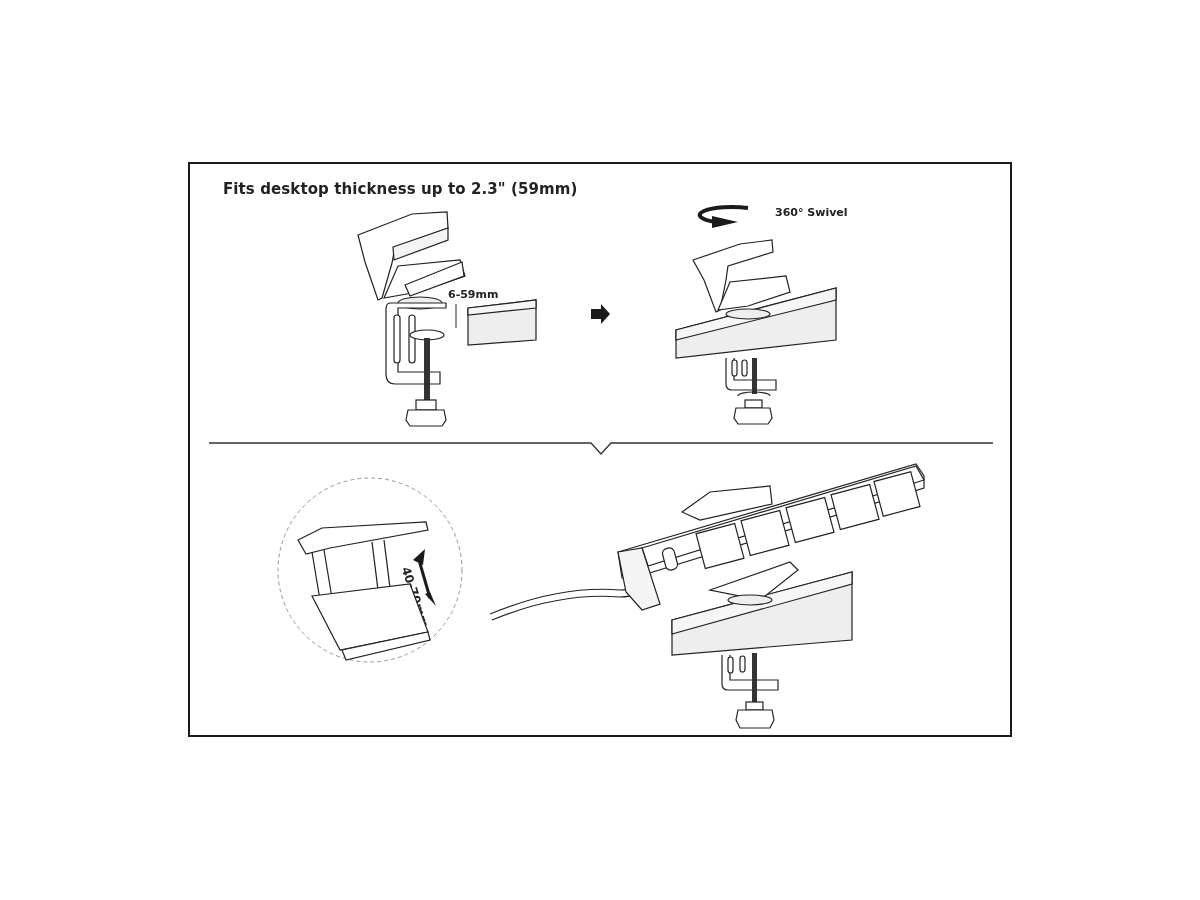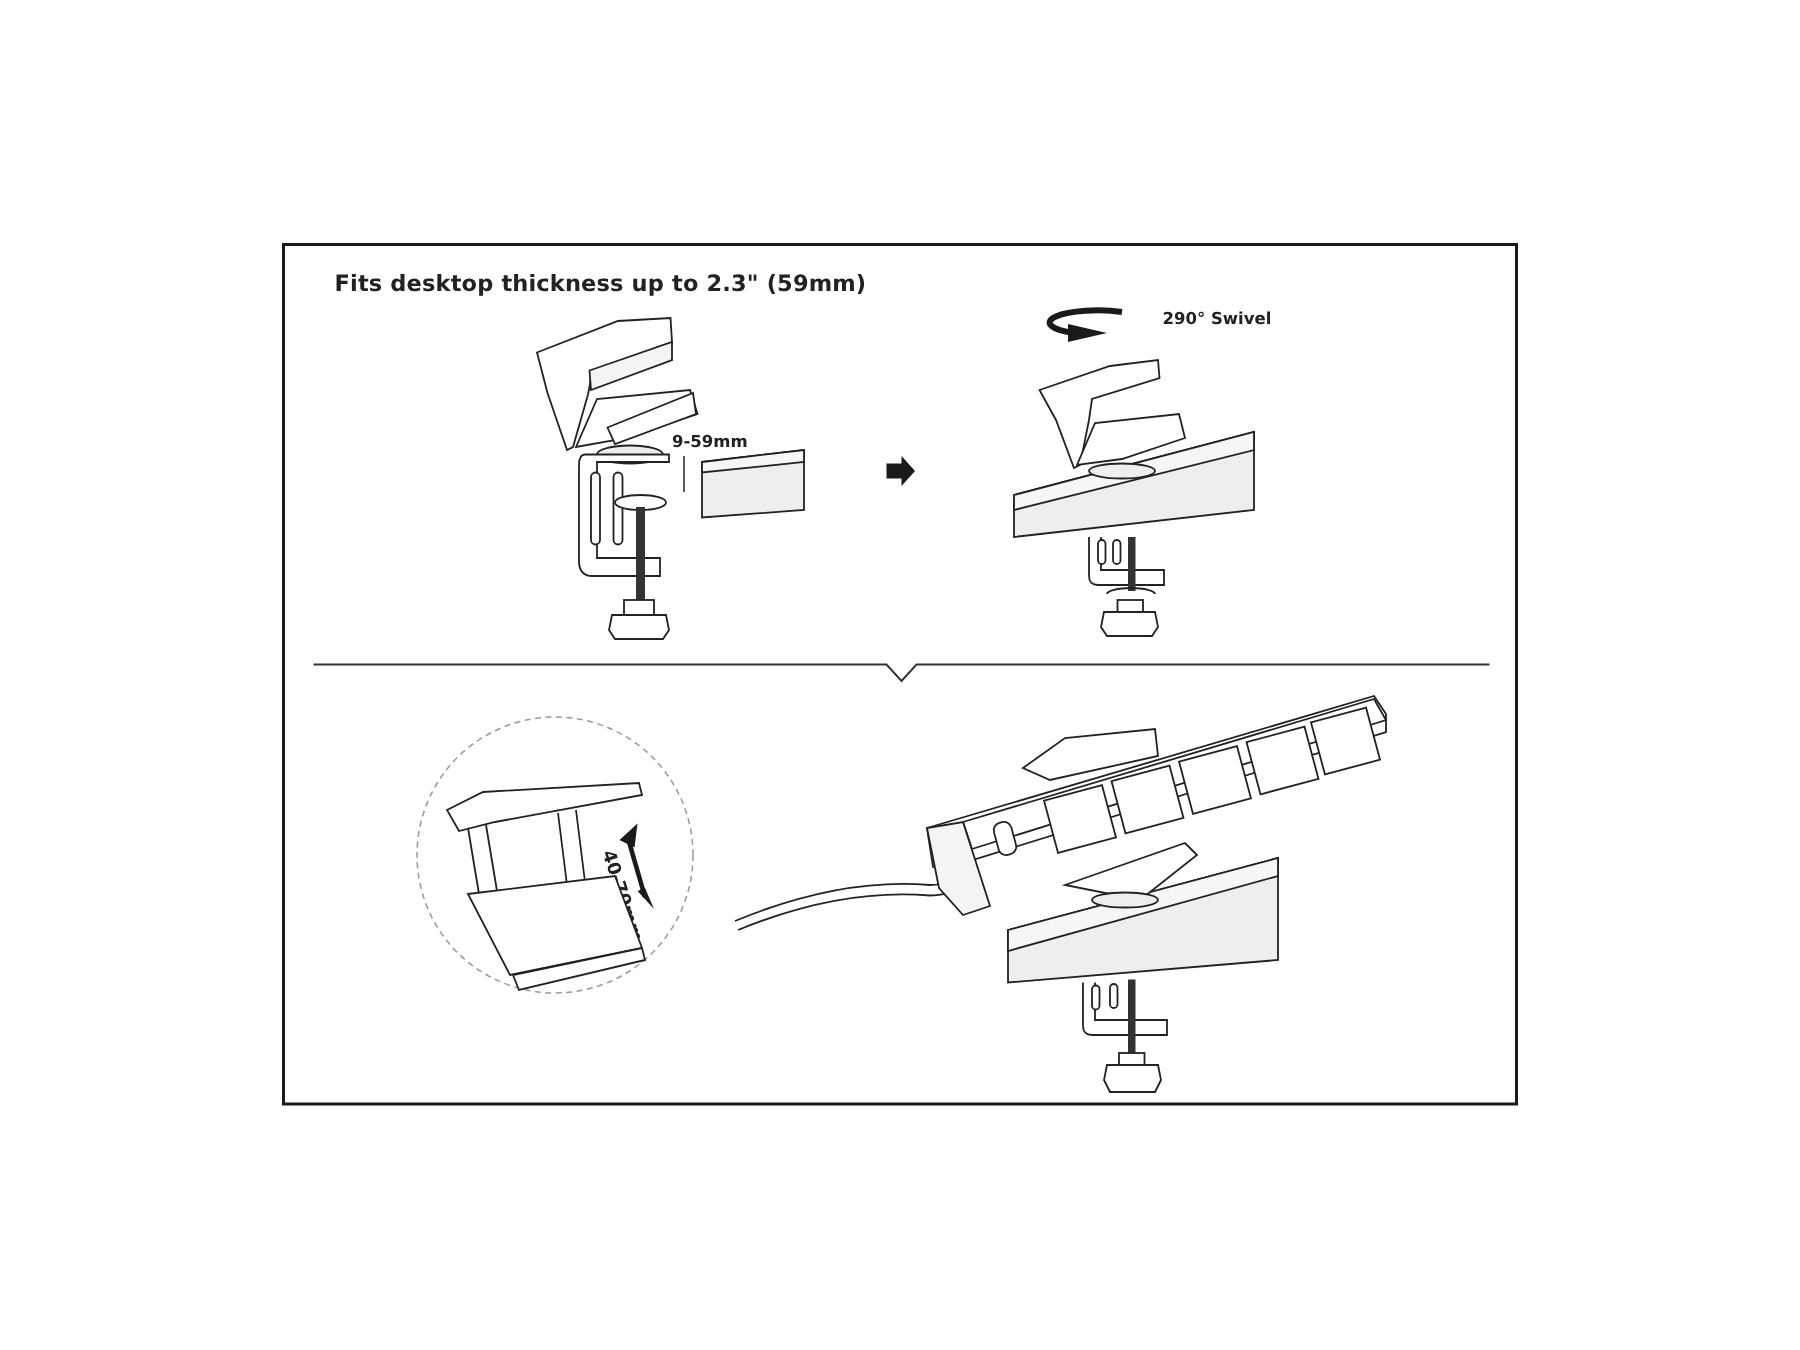--- a/index.html
+++ b/index.html
@@ -11,22 +11,22 @@
   .label-range { left: 448px; top: 288px; }
   .label-height { left: 412px; top: 565px; transform: rotate(72deg); transform-origin: left top; font-size: 12px; }
   svg.art { position: absolute; left: 0; top: 0; }
 </style>
 </head>
 <body>
 
 <div class="frame"></div>
 
 <div class="title">Fits desktop thickness up to 2.3" (59mm)</div>
-<div class="label label-swivel">290° Swivel</div>
-<div class="label label-range">9-59mm</div>
+<div class="label label-swivel">360° Swivel</div>
+<div class="label label-range">6-59mm</div>
 <div class="label label-height">40-70mm</div>
 
 <svg class="art" width="1200" height="900" viewBox="0 0 1200 900">
 
   <g stroke="#333" stroke-width="1.3" fill="none">
     <polyline points="209,443 591,443 601,454 611,443 993,443"></polyline>
   </g>
 
   <g>
     <polygon points="591,309 601,309 601,304 610,314 601,324 601,319 591,319" fill="#1a1a1a"></polygon>

